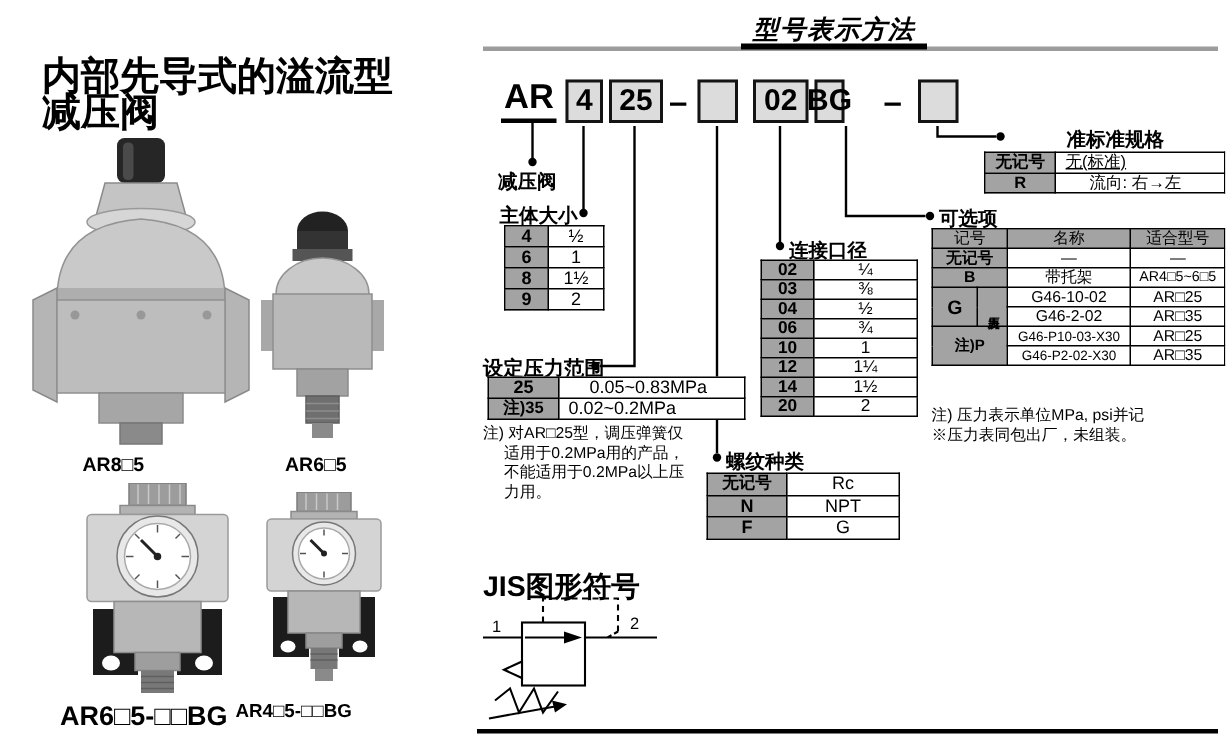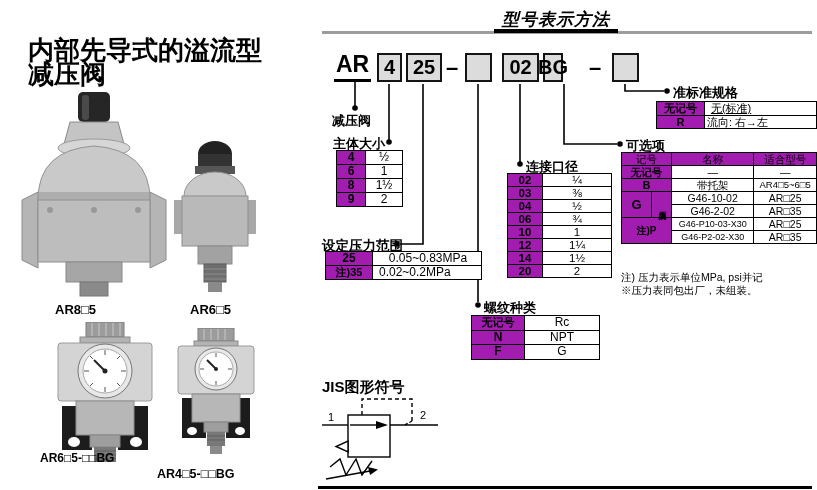--- a/index.html
+++ b/index.html
@@ -5,21 +5,21 @@
   html,body{margin:0;padding:0;background:#fff;}
   #canvas{position:relative;width:817px;height:490px;background:#fff;overflow:hidden;
           font-family:"Liberation Sans",sans-serif;color:#000;}
   .abs{position:absolute;}
   .b{font-weight:bold;}
   .lbl{font-weight:bold;font-size:13px;white-space:nowrap;}
   .codebox{position:absolute;box-sizing:border-box;background:#dcdcdc;border:2px solid #141414;
            display:flex;align-items:center;justify-content:center;font-weight:bold;font-size:20px;}
   table.t{border-collapse:collapse;background:#fff;}
   table.t td{border:1px solid #000;text-align:center;padding:0 3px;white-space:nowrap;}
-  td.sg{background:#a21caf;font-weight:bold;}
+  td.sg{background:#a3a3a3;font-weight:bold;}
   .note{font-size:10.5px;line-height:13px;white-space:nowrap;}
   .vtxt{writing-mode:vertical-rl;text-orientation:upright;font-size:8px;line-height:1;
         border-left:1px solid #000;padding:1px 0;}
   svg{display:block;}
 </style>
 </head>
 <body>
 
 <div id="canvas">
 
@@ -89,21 +89,21 @@
     </g>
     <line x1="59" y1="49" x2="48" y2="38" stroke="#222222" stroke-width="2"></line>
     <circle cx="59" cy="49" r="2.5" fill="#222222"></circle>
     <rect x="30" y="79" width="58" height="34" fill="#b7b7b7" stroke="#8e8e8e"></rect>
     <rect x="44" y="113" width="30" height="12" fill="#9e9e9e" stroke="#868686"></rect>
     <rect x="48" y="125" width="22" height="15" fill="#787878"></rect>
     <line x1="48" y1="129" x2="70" y2="129" stroke="#5f5f5f"></line>
       <line x1="48" y1="133" x2="70" y2="133" stroke="#5f5f5f"></line>
       <line x1="48" y1="137" x2="70" y2="137" stroke="#5f5f5f"></line>
   </svg>
-  <div class="abs b" style="left:40px;top:451px;font-size:12px;">AR6□5-□□BG</div>
+  <div class="abs b" style="left:40px;top:467px;font-size:18px;">AR6□5-□□BG</div>
 
   <svg class="abs" style="left:170px;top:328px;" width="92" height="136" viewBox="0 0 92 136">
     <rect x="28" y="0" width="36" height="13" fill="#9c9c9c" stroke="#7c7c7c"></rect>
     <line x1="34" y1="1" x2="34" y2="12" stroke="#c9c9c9"></line>
       <line x1="41" y1="1" x2="41" y2="12" stroke="#c9c9c9"></line>
       <line x1="48" y1="1" x2="48" y2="12" stroke="#c9c9c9"></line>
       <line x1="55" y1="1" x2="55" y2="12" stroke="#c9c9c9"></line>
     <rect x="24" y="13" width="44" height="5" fill="#b3b3b3" stroke="#8a8a8a"></rect>
     <rect x="8" y="18" width="76" height="48" rx="3" fill="#d4d4d4" stroke="#9a9a9a"></rect>
     <path d="M12,70 h68 v40 h-24 v-9 h-20 v9 h-24 z" fill="#1c1c1c"></path>
@@ -185,28 +185,34 @@
       <td>2</td>
         </tr>
   </tbody>
     </table>
 
   <div class="abs lbl" style="left:322px;top:237px;font-size:13.5px;">设定压力范围</div>
   <table class="t abs" style="left:325px;top:251px;font-size:12px;line-height:13px;">
     <tbody>
         <tr>
       <td class="sg" style="width:40px;">25</td>
-      <td style="width:100px;text-align:center;padding-left:5px;">0.05~0.83MPa</td>
+      <td style="width:100px;text-align:left;padding-left:20px;">0.05~0.83MPa</td>
         </tr>
     <tr>
       <td class="sg" style="font-size:11px;">注)35</td>
       <td style="text-align:left;padding-left:6px;">0.02~0.2MPa</td>
         </tr>
   </tbody>
     </table>
+  <div class="abs note" style="left:322px;top:283px;">
+    <div>注) 对AR□25型，调压弹簧仅</div>
+    <div style="padding-left:14px;">适用于0.2MPa用的产品，</div>
+    <div style="padding-left:14px;">不能适用于0.2MPa以上压</div>
+    <div style="padding-left:14px;">力用。</div>
+  </div>
 
   <div class="abs lbl" style="left:484px;top:299px;">螺纹种类</div>
   <table class="t abs" style="left:471px;top:315px;font-size:12px;line-height:13.5px;">
     <tbody>
         <tr>
       <td class="sg" style="width:46px;font-size:11px;">无记号</td>
       <td style="width:68px;">Rc</td>
         </tr>
     <tr>
       <td class="sg">N</td>
@@ -294,35 +300,35 @@
       <td style="font-size:9px;">G46-P2-02-X30</td>
       <td>AR□35</td>
         </tr>
   </tbody>
     </table>
   <div class="abs note" style="left:621px;top:271px;">
     <div>注) 压力表示单位MPa, psi并记</div>
     <div>※压力表同包出厂，未组装。</div>
   </div>
 
-  <div class="abs lbl" style="left:673px;top:84px;">准标准规格</div>
+  <div class="abs lbl" style="left:711px;top:84px;">准标准规格</div>
   <table class="t abs" style="left:656px;top:101px;font-size:11px;line-height:12.5px;">
     <tbody>
         <tr>
       <td class="sg" style="width:42px;">无记号</td>
       <td style="width:108px;text-align:left;padding-left:6px;text-decoration:underline;">无(标准)</td>
         </tr>
     <tr>
       <td class="sg">R</td>
-      <td style="text-align:left;padding-left:2px;">流向: 右→左</td>
-        </tr>
-  </tbody>
-    </table>
-
-  <div class="abs lbl" style="left:322px;top:378px;font-size:15px;">JIS图形符号</div>
+      <td style="text-align:left;padding-left:22px;">流向: 右→左</td>
+        </tr>
+  </tbody>
+    </table>
+
+  <div class="abs lbl" style="left:322px;top:378px;font-size:19px;">JIS图形符号</div>
   <svg class="abs" style="left:320px;top:395px;" width="120" height="92" viewBox="0 0 120 92">
     <g stroke="#000" stroke-width="1.4" fill="none">
       <polyline points="42,20 42,4 92,4 92,26" stroke-dasharray="4,3"></polyline>
       <line x1="92" y1="26" x2="85" y2="30" stroke-dasharray="3,2"></line>
       <line x1="2" y1="30" x2="28" y2="30"></line>
       <line x1="70" y1="30" x2="118" y2="30"></line>
       <rect x="28" y="20" width="42" height="42" fill="#fff"></rect>
       <line x1="30" y1="30" x2="58" y2="30"></line>
       <polygon points="28,46 28,57 16,51.5" fill="#fff"></polygon>
       <polyline points="10,72 20,64 26,80 36,64 42,80 52,66"></polyline>

